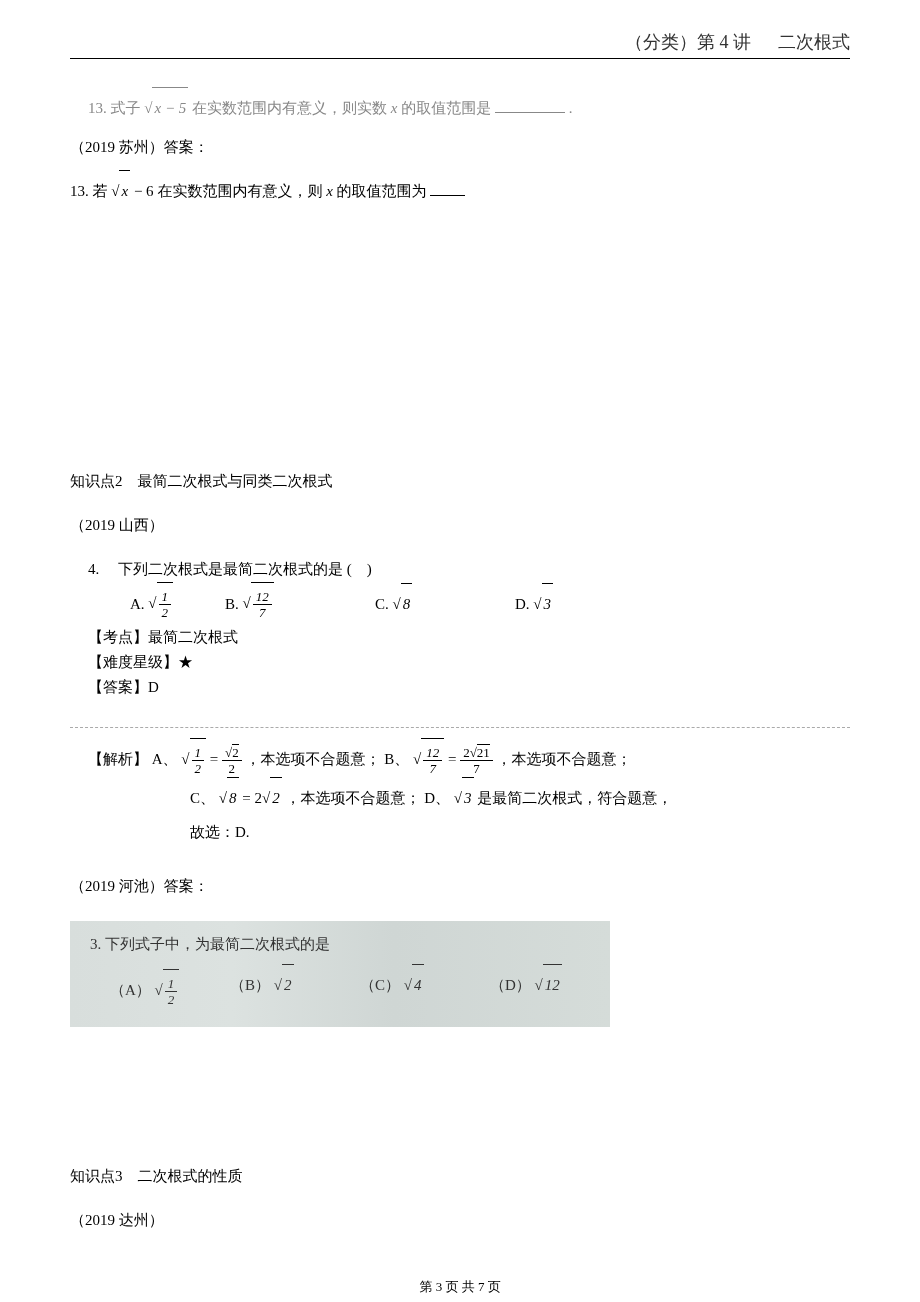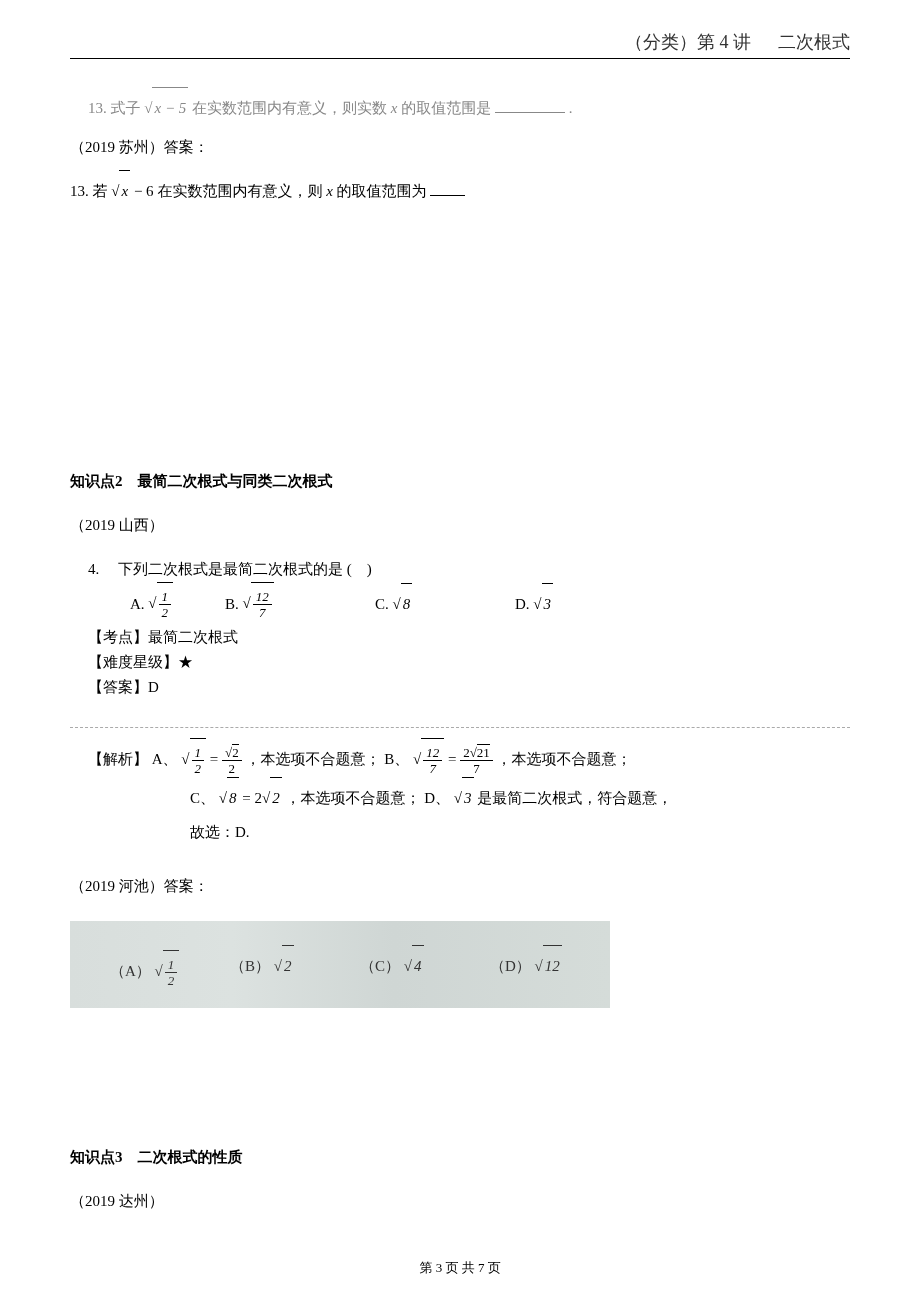--- a/index.html
+++ b/index.html
@@ -16,21 +16,21 @@
   .header {
     text-align: right;
     font-size: 18px;
     color: #333;
     border-bottom: 1px solid #000;
     padding-bottom: 4px;
     margin-bottom: 40px;
   }
   .gray-text { color: #888; }
   .row { margin-bottom: 6px; }
-  .section { margin-top: 55px; margin-bottom: 25px; font-weight: bold; }
+  .section { margin-top: 55px; margin-bottom: 25px; font-weight: normal; }
   .source { margin-top: 20px; margin-bottom: 25px; }
   .indent1 { padding-left: 18px; }
   .indent3 { padding-left: 120px; }
   .red { color: #000000; }
   .options { display: flex; gap: 0; margin-top: 10px; }
   .opt { display: inline-flex; align-items: center; }
   .optA { width: 155px; padding-left: 60px;}
   .optB { width: 150px;}
   .optC { width: 140px;}
   .optD { width: 140px;}
@@ -77,21 +77,21 @@
   .scan-block {
     background: linear-gradient(90deg, #d8dedc 0%, #dce2e0 30%, #cfd6d4 60%, #d5dcd9 100%);
     padding: 14px 20px 20px 20px;
     margin-top: 15px;
     width: 540px;
     color: #333;
   }
   .scan-block .row2 { margin-top: 22px; display:flex; }
   .footer {
     position: absolute;
-    bottom: 25px;
+    bottom: 6px;
     left: 0; right: 0;
     text-align: center;
     font-size: 13px;
   }
   .big-gap { height: 210px; }
   .mid-gap { height: 140px; }
   .eq { font-style: normal; }
   .italic { font-style: italic; }
 </style>
 </head>
@@ -208,20 +208,24 @@
   <span>，本选项不合题意；</span>
   <span>D、</span>
   <span class="sqrt"><span class="rad">√</span><span class="arg">3</span></span>
   <span> 是最简二次根式，符合题意，</span>
 </div>
 <div class="row indent3 red" style="margin-top:8px">故选：D.</div>
 
 <div class="source" style="margin-top:35px">（2019 河池）答案：</div>
 
 <div class="scan-block">
+  <div>
+    <span>3.</span>
+    <span>下列式子中，为最简二次根式的是</span>
+  </div>
   <div class="row2">
     <span style="width:140px;padding-left:20px">
       <span>（A）</span>
       <span class="sqrt"><span class="rad">√</span><span class="arg"><span class="frac">
               <span class="num">1</span>
               <span class="den">2</span>
             </span></span></span>
     </span>
     <span style="width:130px">
       <span>（B）</span>

